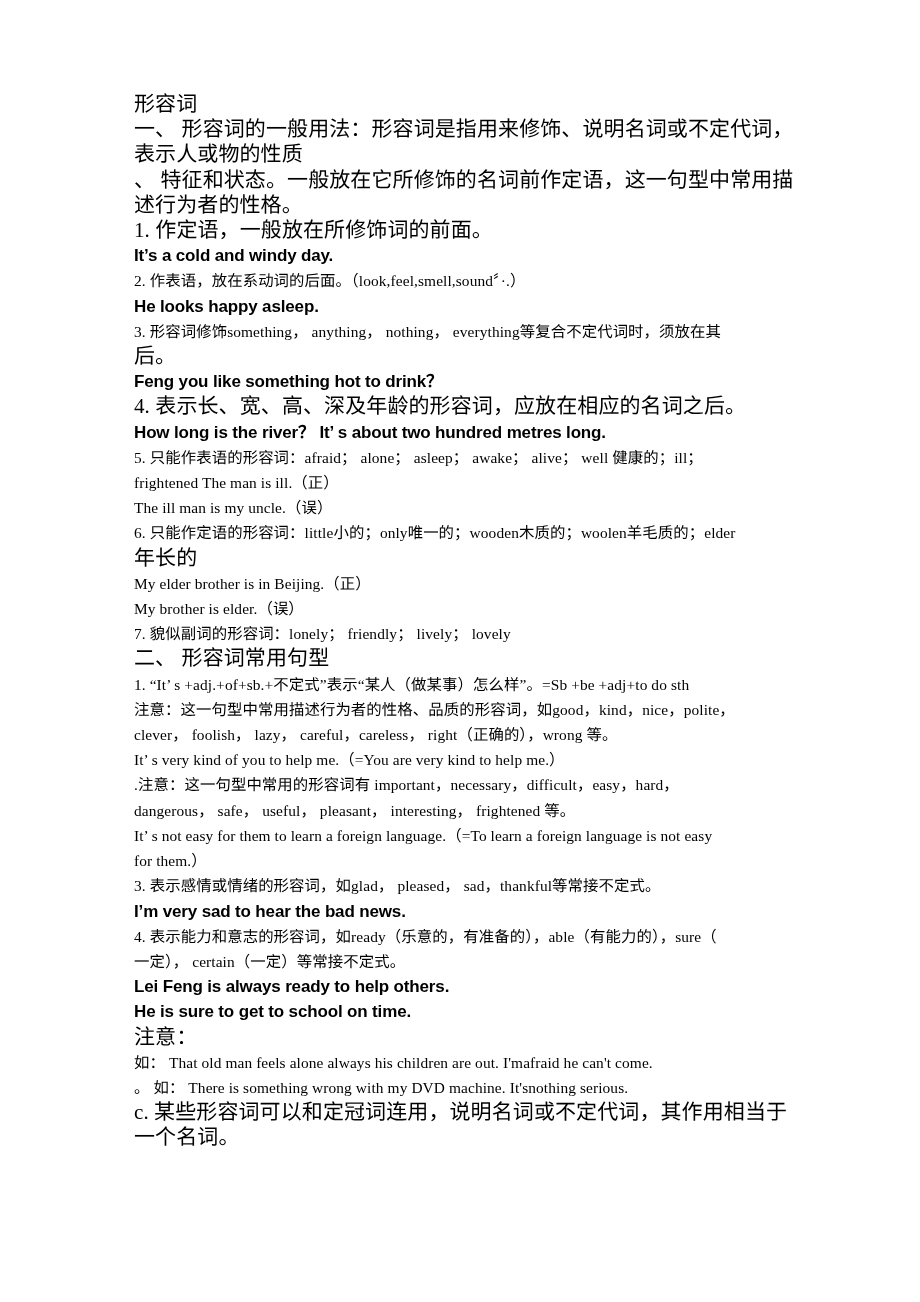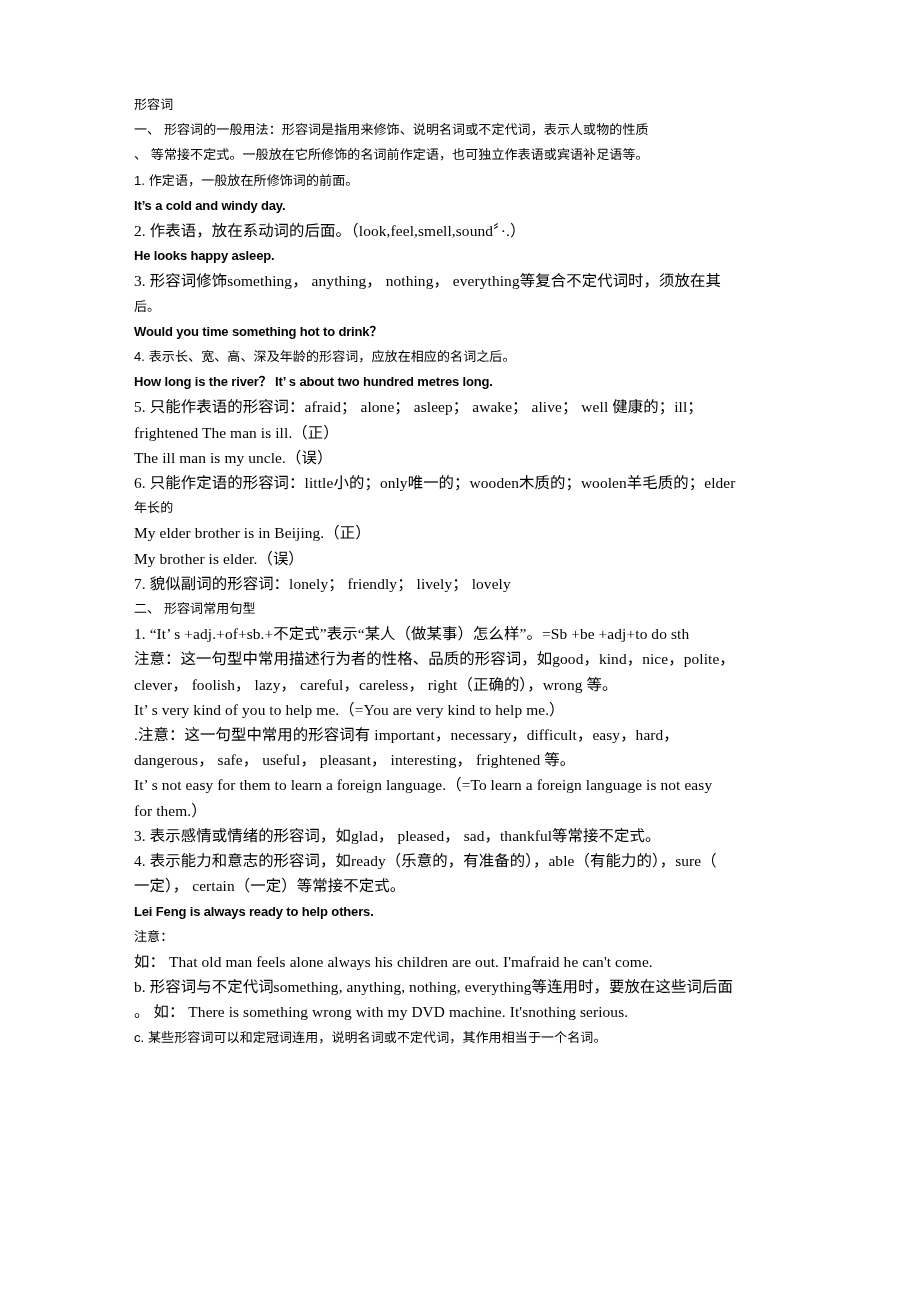--- a/index.html
+++ b/index.html
@@ -33,75 +33,76 @@
     font-size: 15.2px;
     line-height: 25.2px;
     white-space: pre-wrap;
     word-break: break-word;
     letter-spacing: 0px;
     text-align: left;
   }
   
   .line.en {
     font-family: "Liberation Sans", "DejaVu Sans", sans-serif;
-    font-size: 13px;
+    font-size: 17px;
     font-weight: 600;
     letter-spacing: -0.15px;
   }
   
   .line.cn {
-    font-family: Liberation Sans, sans-serif;
-    font-size: 13px;
+    font-family: Liberation Serif, serif;
+    font-size: 21px;
     letter-spacing: 0.1px;
   }
   
   .line.mix {
     font-family: "Liberation Serif", "DejaVu Serif", serif;
     font-size: 15.4px;
     letter-spacing: 0.1px;
   }
 </style>
 </head>
 <body>
 
 <div class="page">
   <div class="doc-body" id="doc-body">
 
   <div class="line cn">形容词</div>
       <div class="line cn">一、 形容词的一般用法：形容词是指用来修饰、说明名词或不定代词，表示人或物的性质</div>
-      <div class="line cn">、 等常接不定式。一般放在它所修饰的名词前作定语，也可独立作表语或宾语补足语等。</div>
+      <div class="line cn">、 特征和状态。一般放在它所修饰的名词前作定语，这一句型中常用描述行为者的性格。</div>
       <div class="line cn">1. 作定语，一般放在所修饰词的前面。</div>
       <div class="line en">It’s a cold and windy day.</div>
       <div class="line mix">2. 作表语，放在系动词的后面。（look,feel,smell,sound〞·.）</div>
       <div class="line en">He looks happy asleep.</div>
       <div class="line mix">3. 形容词修饰something， anything， nothing， everything等复合不定代词时，须放在其</div>
       <div class="line cn">后。</div>
-      <div class="line en">Would you time something hot to drink？</div>
+      <div class="line en">Feng you like something hot to drink？</div>
       <div class="line cn">4. 表示长、宽、高、深及年龄的形容词，应放在相应的名词之后。</div>
       <div class="line en">How long is the river？ It’ s about two hundred metres long.</div>
       <div class="line mix">5. 只能作表语的形容词：afraid； alone； asleep； awake； alive； well 健康的；ill；</div>
       <div class="line mix">frightened The man is ill.（正）</div>
       <div class="line mix">The ill man is my uncle.（误）</div>
       <div class="line mix">6. 只能作定语的形容词：little小的；only唯一的；wooden木质的；woolen羊毛质的；elder</div>
       <div class="line cn">年长的</div>
       <div class="line mix">My elder brother is in Beijing.（正）</div>
       <div class="line mix">My brother is elder.（误）</div>
       <div class="line mix">7. 貌似副词的形容词：lonely； friendly； lively； lovely</div>
       <div class="line cn">二、 形容词常用句型</div>
       <div class="line mix">1. “It’ s +adj.+of+sb.+不定式”表示“某人（做某事）怎么样”。=Sb +be +adj+to do sth</div>
       <div class="line mix">注意：这一句型中常用描述行为者的性格、品质的形容词，如good，kind，nice，polite，</div>
       <div class="line mix">clever， foolish， lazy， careful，careless， right（正确的），wrong 等。</div>
       <div class="line mix">It’ s very kind of you to help me.（=You are very kind to help me.）</div>
       <div class="line mix">.注意：这一句型中常用的形容词有 important，necessary，difficult，easy，hard，</div>
       <div class="line mix">dangerous， safe， useful， pleasant， interesting， frightened 等。</div>
       <div class="line mix">It’ s not easy for them to learn a foreign language.（=To learn a foreign language is not easy</div>
       <div class="line mix">for them.）</div>
       <div class="line mix">3. 表示感情或情绪的形容词，如glad， pleased， sad，thankful等常接不定式。</div>
+      <div class="line en">I’m very sad to hear the bad news.</div>
       <div class="line mix">4. 表示能力和意志的形容词，如ready（乐意的，有准备的），able（有能力的），sure（</div>
       <div class="line mix">一定）， certain（一定）等常接不定式。</div>
       <div class="line en">Lei Feng is always ready to help others.</div>
+      <div class="line en">He is sure to get to school on time.</div>
       <div class="line cn">注意：</div>
       <div class="line mix">如： That old man feels alone always his children are out. I'mafraid he can't come.</div>
-      <div class="line mix">b. 形容词与不定代词something, anything, nothing, everything等连用时，要放在这些词后面</div>
       <div class="line mix">。 如： There is something wrong with my DVD machine. It'snothing serious.</div>
       <div class="line cn">c. 某些形容词可以和定冠词连用，说明名词或不定代词，其作用相当于一个名词。</div>
     </div>
 </div>
 
 </body></html>

